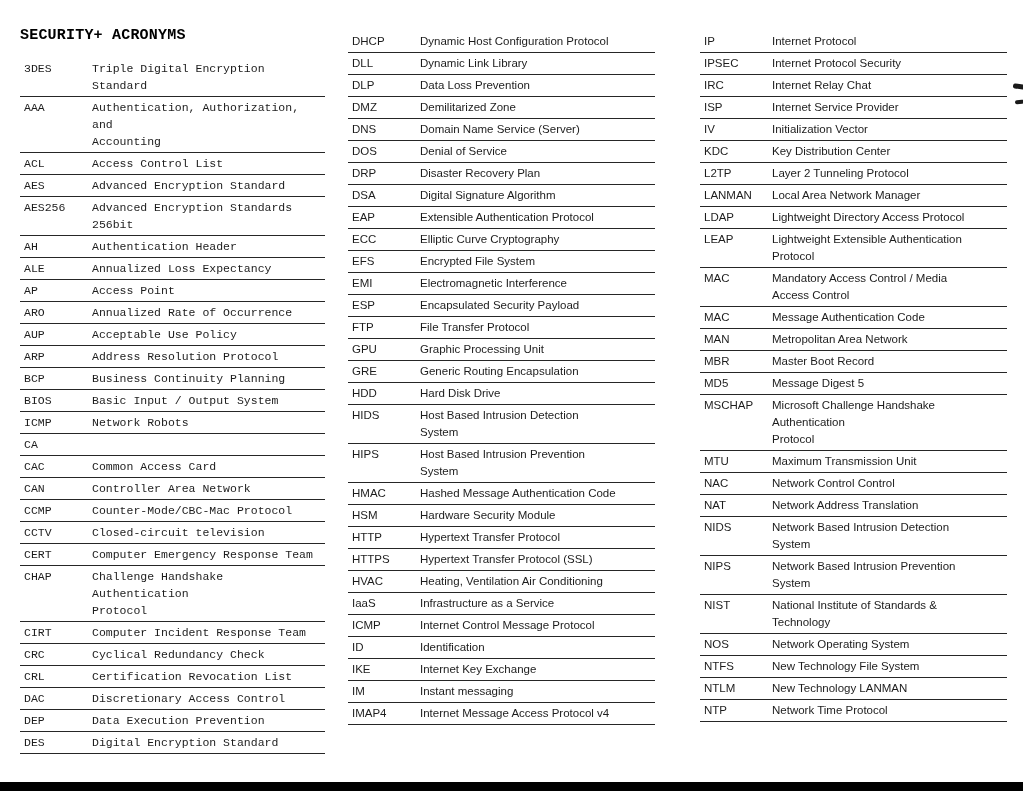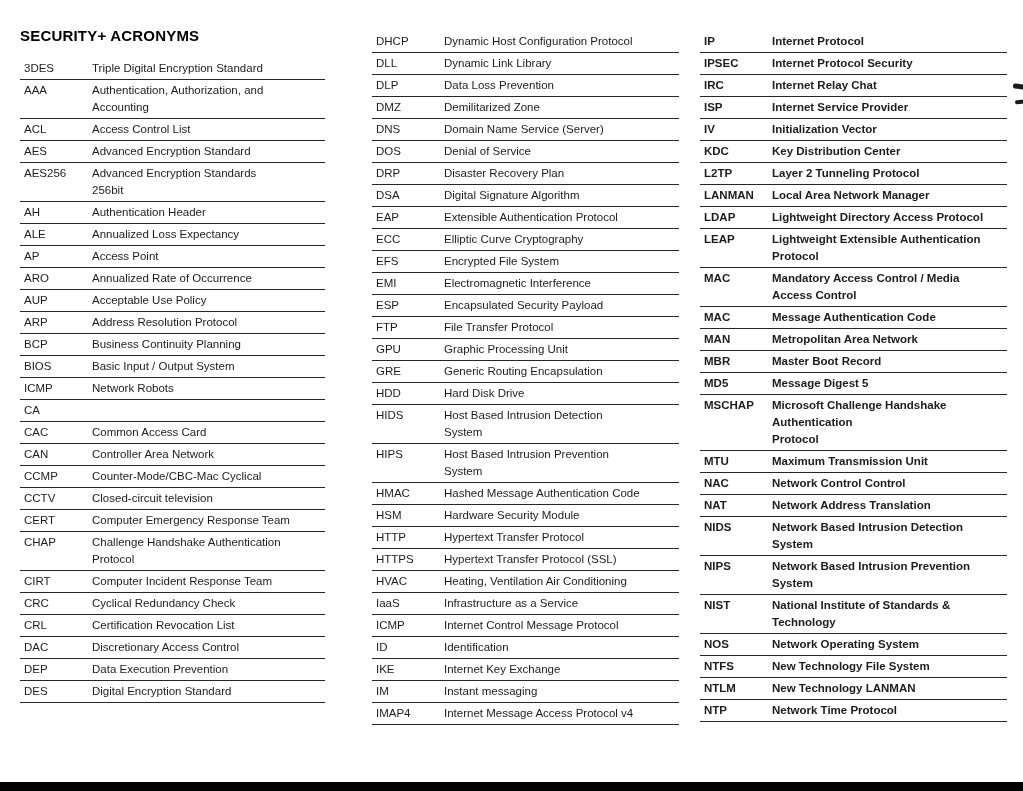--- a/index.html
+++ b/index.html
@@ -8,23 +8,23 @@
 
   .page {
     position: relative;
     width: 1023px;
     height: 791px;
     background: #ffffff;
     overflow: hidden;
   }
 
   .col { position: absolute; }
-  #col1 { left: 20px; top: 26px; width: 305px; }
-  #col2 { left: 372px; top: 31px; width: 307px; }
-  #col3 { left: 700px; top: 31px; width: 307px; font-weight: bold; }
+  #col1 { left: 20px; top: 26px; width: 305px; font-family: Liberation Mono, monospace; }
+  #col2 { left: 348px; top: 31px; width: 307px; }
+  #col3 { left: 700px; top: 31px; width: 307px; }
 
   .title {
     font-size: 15px;
     line-height: 20px;
     font-weight: bold;
     color: #000000;
     letter-spacing: 0.2px;
     margin-bottom: 12px;
   }
 
@@ -141,21 +141,21 @@
         <div class="row">
           <span class="acr">CAC</span>
           <span class="def">Common Access Card</span>
         </div>
         <div class="row">
           <span class="acr">CAN</span>
           <span class="def">Controller Area Network</span>
         </div>
         <div class="row">
           <span class="acr">CCMP</span>
-          <span class="def">Counter-Mode/CBC-Mac Cyclical</span>
+          <span class="def">Counter-Mode/CBC-Mac Protocol</span>
         </div>
         <div class="row">
           <span class="acr">CCTV</span>
           <span class="def">Closed-circuit television</span>
         </div>
         <div class="row">
           <span class="acr">CERT</span>
           <span class="def">Computer Emergency Response Team</span>
         </div>
         <div class="row">

